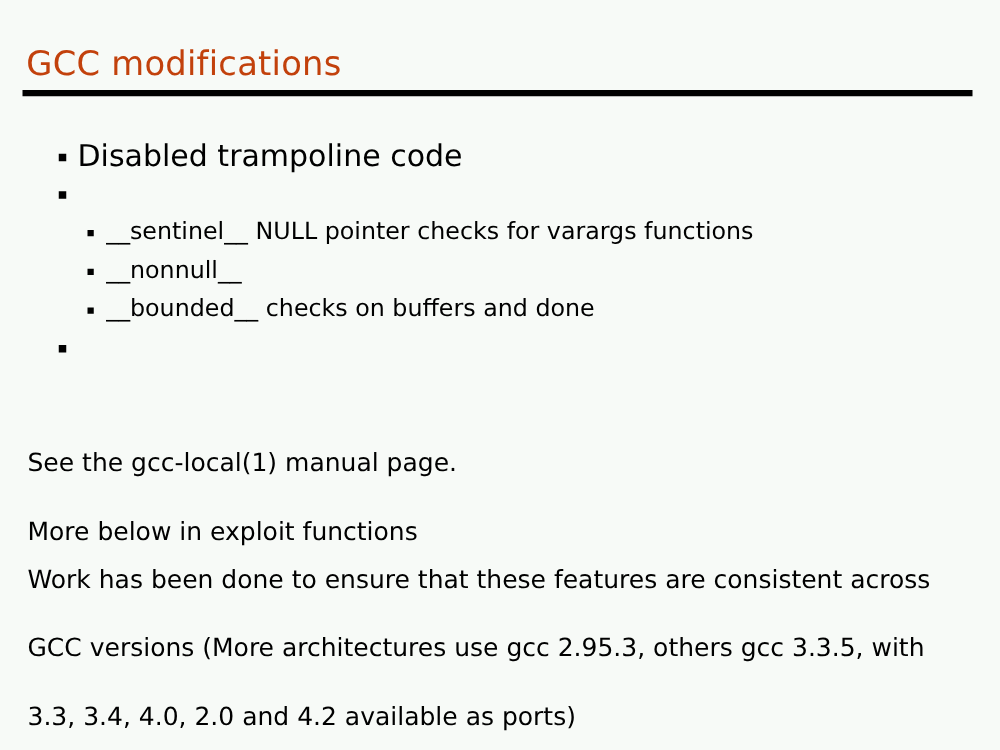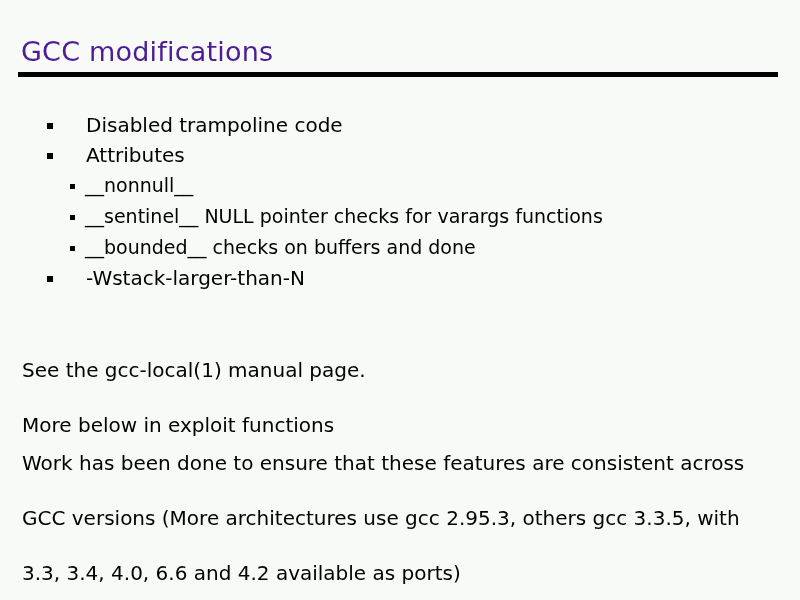--- a/index.html
+++ b/index.html
@@ -25,21 +25,21 @@
 
   
   .slide-title {
     position: absolute;
     left: 21px;
     top: 36px;
     font-size: 27px;
     line-height: 32px;
     letter-spacing: 0.2px;
     white-space: nowrap;
-    color: #4c1d95;
+    color: #c2410c;
   }
 
   .title-rule {
     position: absolute;
     left: 18px;
     top: 72px;
     width: 760px;
     height: 5px;
     background: #000000;
   }
@@ -52,23 +52,23 @@
     width: 800px;
   }
 
   .bullet-row {
     position: relative;
     display: block;
     white-space: nowrap;
   }
 
   .bullet-row.level-1 {
-    padding-left: 86px;
+    padding-left: 62px;
     height: 30px;
-    font-size: 20px;
+    font-size: 24px;
     line-height: 30px;
   }
 
   .bullet-row.level-2 {
     padding-left: 85px;
     height: 31px;
     font-size: 19px;
     line-height: 31px;
   }
 
@@ -126,49 +126,47 @@
 
   <div class="bullet-list">
 
     <div class="bullet-row level-1">
       <span class="bullet-marker"></span>
       <span class="bullet-text">Disabled trampoline code</span>
     </div>
 
     <div class="bullet-row level-1">
       <span class="bullet-marker"></span>
-      <span class="bullet-text">Attributes</span>
+    </div>
+
+    <div class="bullet-row level-2">
+      <span class="bullet-marker"></span>
+      <span class="bullet-text">__sentinel__ NULL pointer checks for varargs functions</span>
     </div>
 
     <div class="bullet-row level-2">
       <span class="bullet-marker"></span>
       <span class="bullet-text">__nonnull__</span>
     </div>
 
     <div class="bullet-row level-2">
       <span class="bullet-marker"></span>
-      <span class="bullet-text">__sentinel__ NULL pointer checks for varargs functions</span>
-    </div>
-
-    <div class="bullet-row level-2">
-      <span class="bullet-marker"></span>
       <span class="bullet-text">__bounded__ checks on buffers and done</span>
     </div>
 
     <div class="bullet-row level-1">
       <span class="bullet-marker"></span>
-      <span class="bullet-text">-Wstack-larger-than-N</span>
     </div>
 
   </div>
 
   <div class="body-block block-a">
     <span class="body-line">See the gcc-local(1) manual page.</span>
     <span class="body-line">More below in exploit functions</span>
   </div>
 
   <div class="body-block block-b">
     <span class="body-line">Work has been done to ensure that these features are consistent across</span>
     <span class="body-line">GCC versions (More architectures use gcc 2.95.3, others gcc 3.3.5, with</span>
-    <span class="body-line">3.3, 3.4, 4.0, 6.6 and 4.2 available as ports)</span>
+    <span class="body-line">3.3, 3.4, 4.0, 2.0 and 4.2 available as ports)</span>
   </div>
 
 </div>
 
 </body></html>

